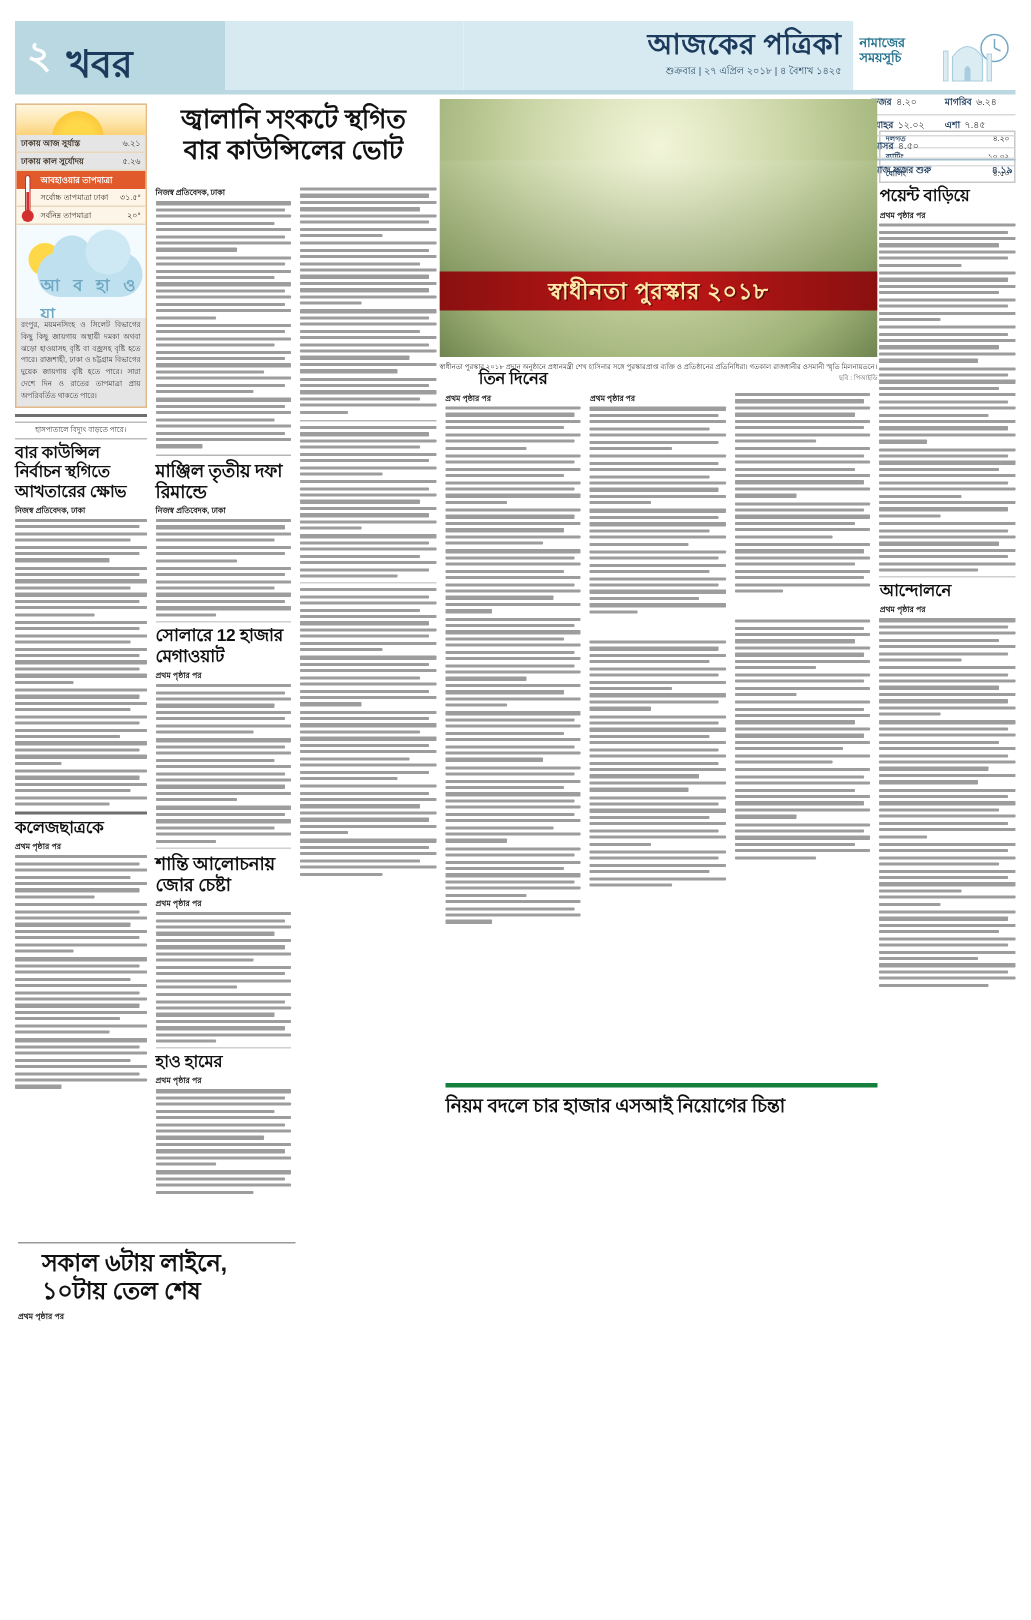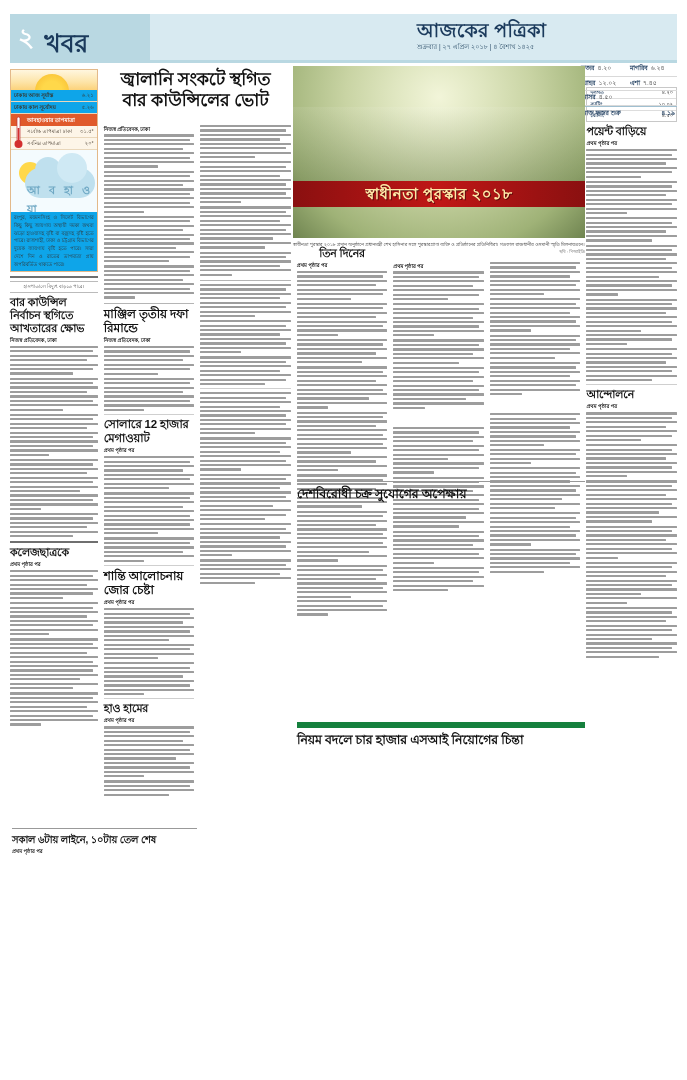--- a/index.html
+++ b/index.html
@@ -16,21 +16,21 @@
   .masthead { position: relative; height: 46px; display: flex; align-items: stretch; }
   .mh-pagebox {
     width: 140px; background: #b9d8e2; display: flex; align-items: center;
     padding-left: 8px; gap: 10px;
   }
   .mh-pagenum { font-size: 25px; color: #ffffff; font-weight: bold; line-height: 1; }
   .mh-section { font-size: 25px; color: #1b3a5c; font-weight: bold; line-height: 1; margin-top: 12px; }
   .mh-mid { flex: 1; background: #d8eaf1; }
   .mh-brandwrap {
     width: 260px; background: #d8eaf1; display: flex; flex-direction: column;
-    align-items: flex-start; justify-content: center; padding-right: 8px;
+    align-items: flex-end; justify-content: center; padding-right: 8px;
   }
   .mh-brand { font-size: 19px; font-weight: bold; color: #1b3a5c; line-height: 1.05; letter-spacing: .3px;}
   .mh-date { font-size: 6.5px; color: #2b4d68; margin-top: 2px; }
   .mh-prayer {
     width: 108px; background: #ffffff; border-left: 1px solid #fff;
     position: relative; display: flex; flex-direction: column;
   }
   .pr-title-bar { position: relative; height: 46px; background: #ffffff; overflow: hidden; }
   .pr-mosque {
     position: absolute; right: 2px; top: 0; width: 60px; height: 46px;
@@ -81,21 +81,21 @@
   .rule-thin { border-top: .5px solid #cfcfcf; margin: 3px 0; }
   .rule-dbl { border-top: 2px solid #6f6f6f; margin: 4px 0 3px; }
 
   
   .tl { height: 2.2px; background: #575757; opacity: .58; margin-bottom: 2.25px; border-radius: .5px;}
   .tl.w95{width:95%} .tl.w100{width:100%} .tl.w88{width:88%} .tl.w72{width:72%}
   .tl.w60{width:60%} .tl.w45{width:45%} .tl.w80{width:80%} .tl.w35{width:35%}
   .para { margin-bottom: 3px; }
 
   
-  .weather-box { border: 1px solid #e3b98a; background: #0ea5e9; }
+  .weather-box { border: 1px solid #e3b98a; background: #e5e5e5; }
   .wx-sunband {
     height: 20px; background: linear-gradient(180deg,#fff6df 0%, #fde4a8 60%, #fcd27a 100%);
     position: relative; overflow:hidden;
   }
   .wx-sun { position:absolute; left: 24px; top: 4px; width: 34px; height: 34px;
      border-radius: 50%; background: radial-gradient(circle, #ffd84a 40%, #f7b92e 100%); }
   .wx-row { display:flex; justify-content:space-between; font-size:5.4px; padding:1.6px 3px;
      border-bottom:.5px solid #e9d7bb; color:#3a2f22; }
   .wx-row b { font-weight: bold; }
   .wx-temp-head { background:#e05a2b; color:#fff; font-size:5.6px; font-weight:bold;
@@ -162,20 +162,34 @@
   <div class="masthead">
     <div class="mh-pagebox">
       <span class="mh-pagenum">২</span>
       <span class="mh-section">খবর</span>
     </div>
     <div class="mh-mid"></div>
     <div class="mh-brandwrap">
       <div class="mh-brand">আজকের পত্রিকা</div>
       <div class="mh-date">শুক্রবার | ২৭ এপ্রিল ২০১৮ | ৪ বৈশাখ ১৪২৫</div>
     </div>
+    <div class="mh-prayer">
+      <div class="pr-title-bar">
+        <svg class="pr-mosque" viewBox="0 0 60 46">
+          <circle cx="48" cy="18" r="9" fill="none" stroke="#4a8db0" stroke-width="1"></circle>
+          <line x1="48" y1="18" x2="48" y2="12" stroke="#4a8db0" stroke-width="1"></line>
+          <line x1="48" y1="18" x2="52" y2="20" stroke="#4a8db0" stroke-width="1"></line>
+          <path d="M20 40 L20 24 Q30 10 40 24 L40 40 Z" fill="#cfe6f0" stroke="#8dbcd3" stroke-width=".8"></path>
+          <rect x="14" y="20" width="3" height="20" fill="#cfe6f0" stroke="#8dbcd3" stroke-width=".6"></rect>
+          <rect x="43" y="22" width="3" height="18" fill="#cfe6f0" stroke="#8dbcd3" stroke-width=".6"></rect>
+          <path d="M28 40 L28 32 Q30 28 32 32 L32 40 Z" fill="#8dbcd3"></path>
+        </svg>
+        <div class="pr-title">নামাজের<br>সময়সূচি</div>
+      </div>
+    </div>
   </div>
   <div class="masthead-rule"></div>
 
   <div class="prayer-table">
     <div class="prow">
       <div class="pcell">
           <span class="pname">ফজর</span>
           <span class="pval">৪.২০</span>
         </div>
       <div class="pcell">
@@ -1141,28 +1155,25 @@
     <div class="photo-banner">
       <span>স্বাধীনতা পুরস্কার ২০১৮</span>
     </div>
   </div>
   <div style="position:absolute; left:293px; top:240px; width:292px;">
     <div class="photo-cap">স্বাধীনতা পুরস্কার ২০১৮ প্রদান অনুষ্ঠানে প্রধানমন্ত্রী শেখ হাসিনার সঙ্গে পুরস্কারপ্রাপ্ত ব্যক্তি ও প্রতিষ্ঠানের প্রতিনিধিরা। গতকাল রাজধানীর ওসমানী স্মৃতি মিলনায়তনে।</div>
     <div class="photo-credit">ছবি : পিআইডি</div>
   </div>
 
 
-  <div style="position:absolute; left:297px; top:481px; width:288px; border-top:1px solid #999; padding-top:2px;">
-    <div class="hl" style="font-size:12.5px;">দেশবিরোধী চক্র সুযোগের অপেক্ষায়</div>
-  </div>
-
-  <div style="position:absolute; left:297px; top:722px; width:288px; border-top:6px solid #15803d; padding-top:2px;">
+
+  <div style="position:absolute; left:297px; top:722px; width:288px; border-top:3px solid #15803d; padding-top:2px;">
     <div class="hl" style="font-size:12.5px;">নিয়ম বদলে চার হাজার এসআই নিয়োগের চিন্তা</div>
   </div>
 
   <div style="position:absolute; left:12px; top:828px; width:185px; border-top:1px solid #999; padding-top:2px;">
-    <div class="hl" style="font-size:10px;">সকাল ৬টায় লাইনে, ১০টায় তেল শেষ</div>
+    <div class="hl" style="font-size:16px;margin-left:16px;">সকাল ৬টায় লাইনে, ১০টায় তেল শেষ</div>
     <div class="byline">প্রথম পৃষ্ঠার পর</div>
   </div>
 
   <div style="position:absolute; left:298px; top:255px; width:46px;"></div>
 
 </div>
 
 </body></html>

